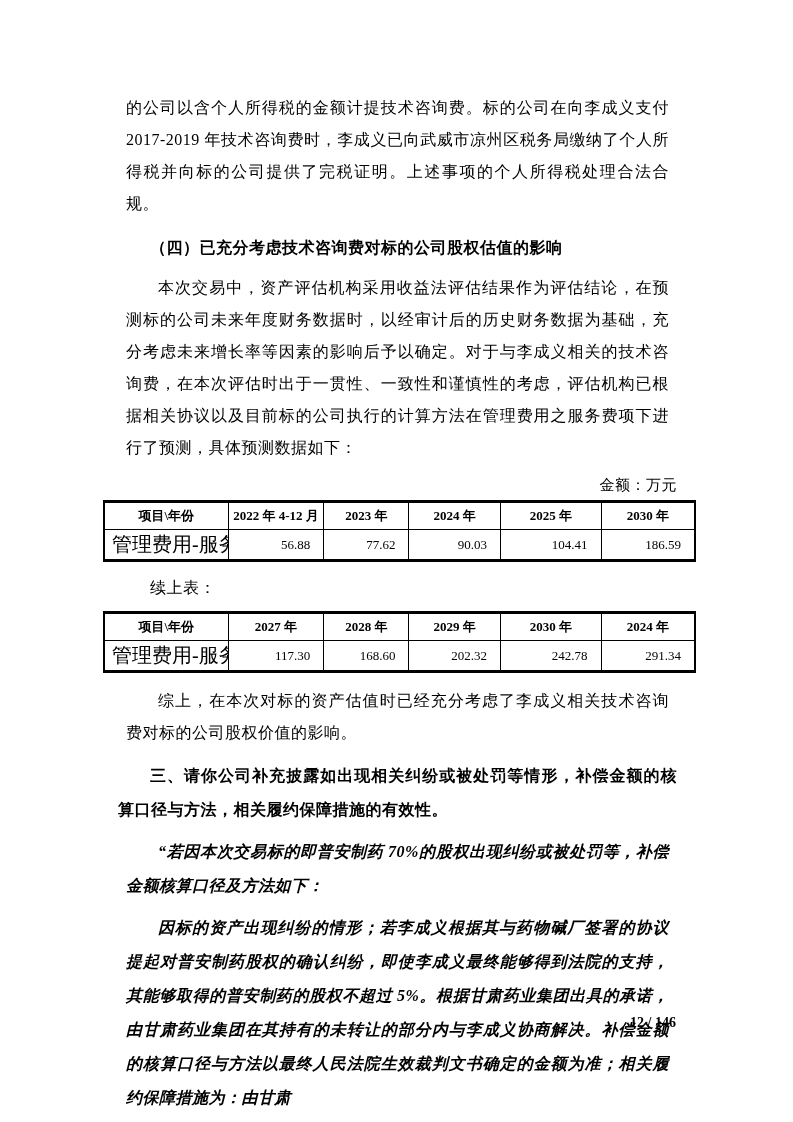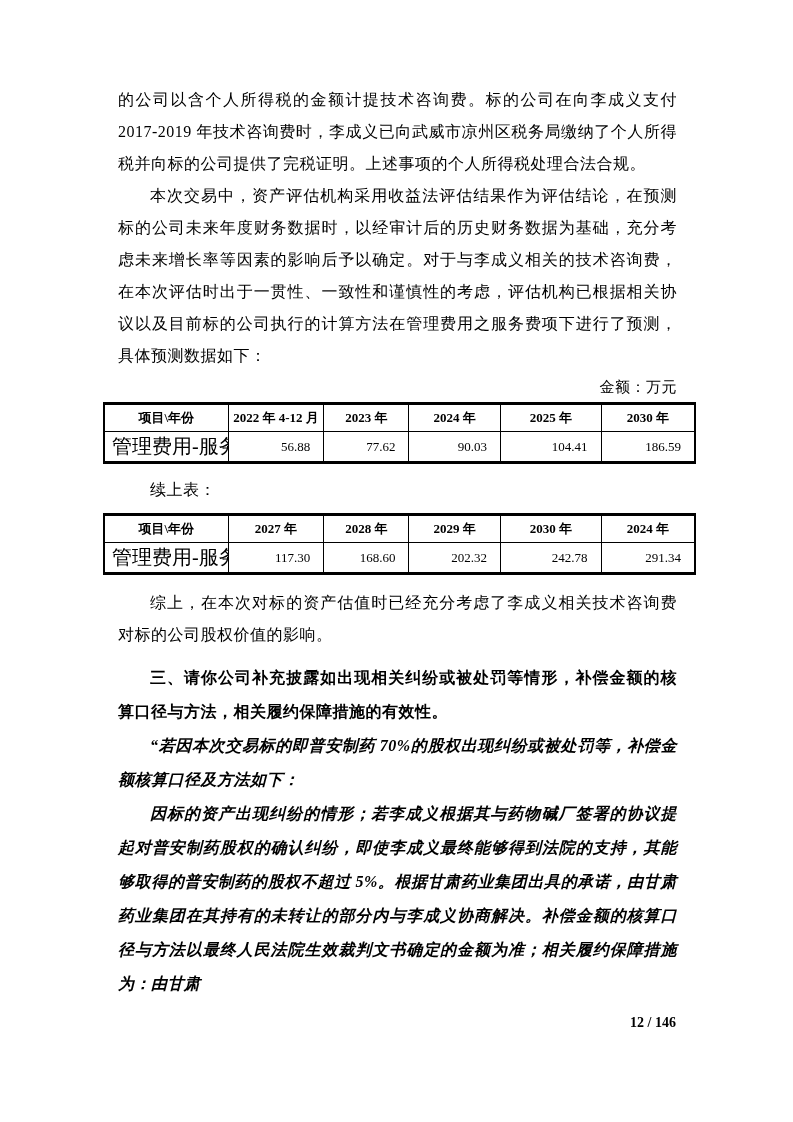--- a/index.html
+++ b/index.html
@@ -9,21 +9,21 @@
     height: 1122px;
     margin: 0 auto;
     background: #ffffff;
     color: #000000;
     box-sizing: border-box;
     padding: 84px 116px 0 118px;
     font-family: "Liberation Serif", "DejaVu Serif", serif;
     overflow: hidden;
   }
   .para {
-    margin: 0;
+    margin: 8px;
     font-size: 16px;
     line-height: 32px;
     text-align: justify;
     letter-spacing: 0.5px;
   }
   .indent { text-indent: 32px; }
   .heading-sub {
     margin: 12px 0 0 0;
     font-size: 16px;
     line-height: 32px;
@@ -91,20 +91,21 @@
     font-family: Liberation Serif, serif;
   }
 </style>
 </head>
 <body>
 
 <div class="page">
 
   <p class="para">的公司以含个人所得税的金额计提技术咨询费。标的公司在向李成义支付2017-2019 年技术咨询费时，李成义已向武威市凉州区税务局缴纳了个人所得税并向标的公司提供了完税证明。上述事项的个人所得税处理合法合规。</p>
 
+  <p class="heading-sub">（四）已充分考虑技术咨询费对标的公司股权估值的影响</p>
 
   <p class="para indent">本次交易中，资产评估机构采用收益法评估结果作为评估结论，在预测标的公司未来年度财务数据时，以经审计后的历史财务数据为基础，充分考虑未来增长率等因素的影响后予以确定。对于与李成义相关的技术咨询费，在本次评估时出于一贯性、一致性和谨慎性的考虑，评估机构已根据相关协议以及目前标的公司执行的计算方法在管理费用之服务费项下进行了预测，具体预测数据如下：</p>
 
   <p class="para unit-note">金额：万元</p>
 
   <table class="data-table">
     <colgroup>
       <col style="width:21%">
         <col style="width:16.2%">
         <col style="width:14.4%">

